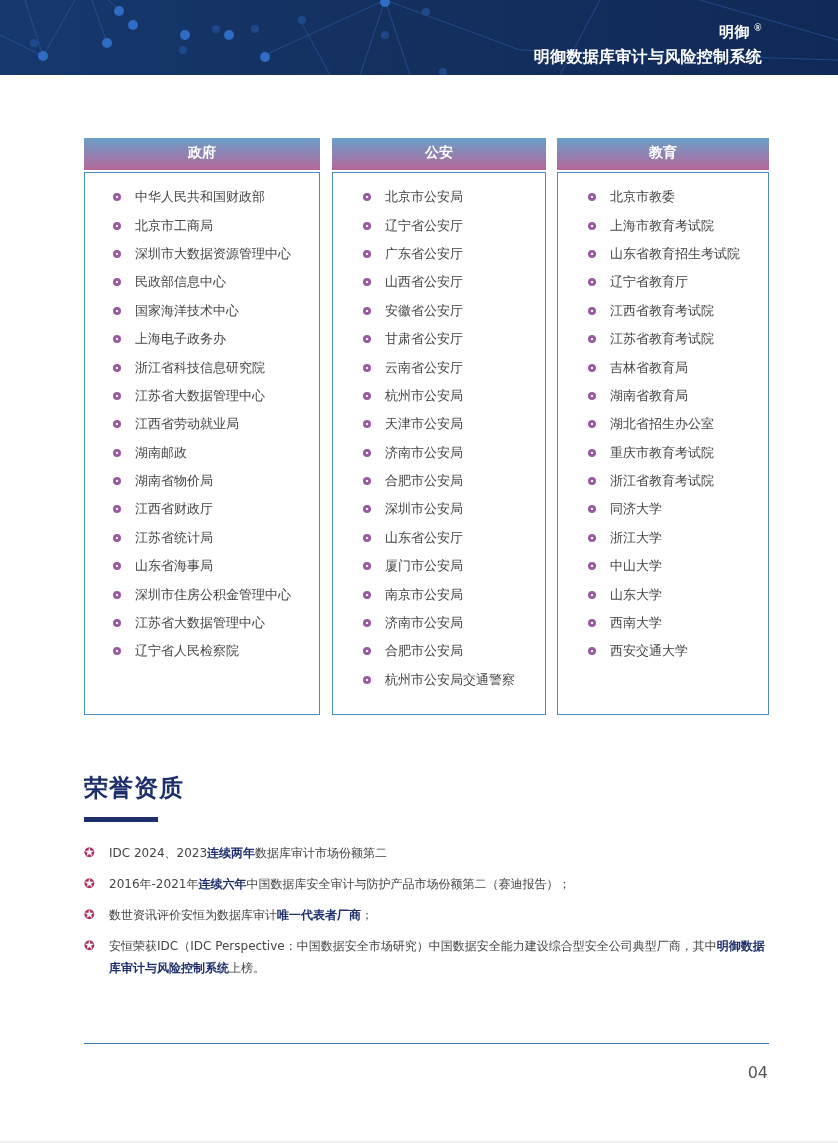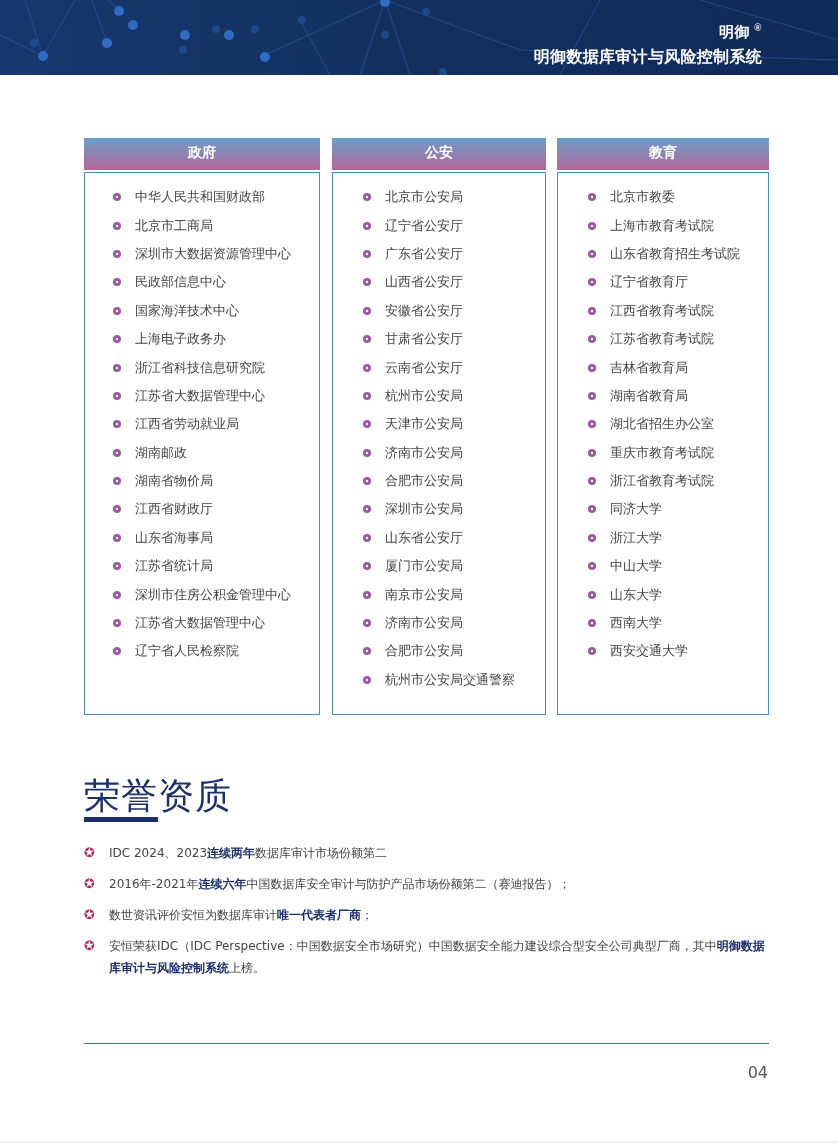--- a/index.html
+++ b/index.html
@@ -35,21 +35,21 @@
     }
     .item {
       height: 28.4px; display: flex; align-items: center; font-size: 13px; color: #444;
     }
     .bullet {
       width: 8px; height: 8px; border-radius: 50%; margin-right: 14px; flex: none;
       background: radial-gradient(circle at 50% 50%, #ffffff 0 1.2px, #9a5aa0 1.6px);
     }
 
     .section-title {
-      position: absolute; left: 84px; top: 772px; font-size: 36px; font-weight: normal; color: #1d2f6b; letter-spacing: 1px;
+      position: absolute; left: 84px; top: 772px; font-size: 24px; font-weight: bold; color: #1d2f6b; letter-spacing: 1px;
     }
     .section-bar {
       position: absolute; left: 84px; top: 817px; width: 74px; height: 5px; background: #1d2f6b;
     }
 
     .honor {
       position: absolute; left: 84px; width: 690px; font-size: 12px; color: #444; line-height: 22px;
       display: flex;
     }
     .honor .star { width: 25px; flex: none; color: #b03060; font-size: 13px; }
@@ -158,25 +158,25 @@
       <div class="item">
         <span class="bullet"></span>
         <span>湖南省物价局</span>
       </div>
       <div class="item">
         <span class="bullet"></span>
         <span>江西省财政厅</span>
       </div>
       <div class="item">
         <span class="bullet"></span>
+        <span>江苏省统计局</span>
+      </div>
+      <div class="item">
+        <span class="bullet"></span>
         <span>山东省海事局</span>
-      </div>
-      <div class="item">
-        <span class="bullet"></span>
-        <span>江苏省统计局</span>
       </div>
       <div class="item">
         <span class="bullet"></span>
         <span>深圳市住房公积金管理中心</span>
       </div>
       <div class="item">
         <span class="bullet"></span>
         <span>江苏省大数据管理中心</span>
       </div>
       <div class="item">

